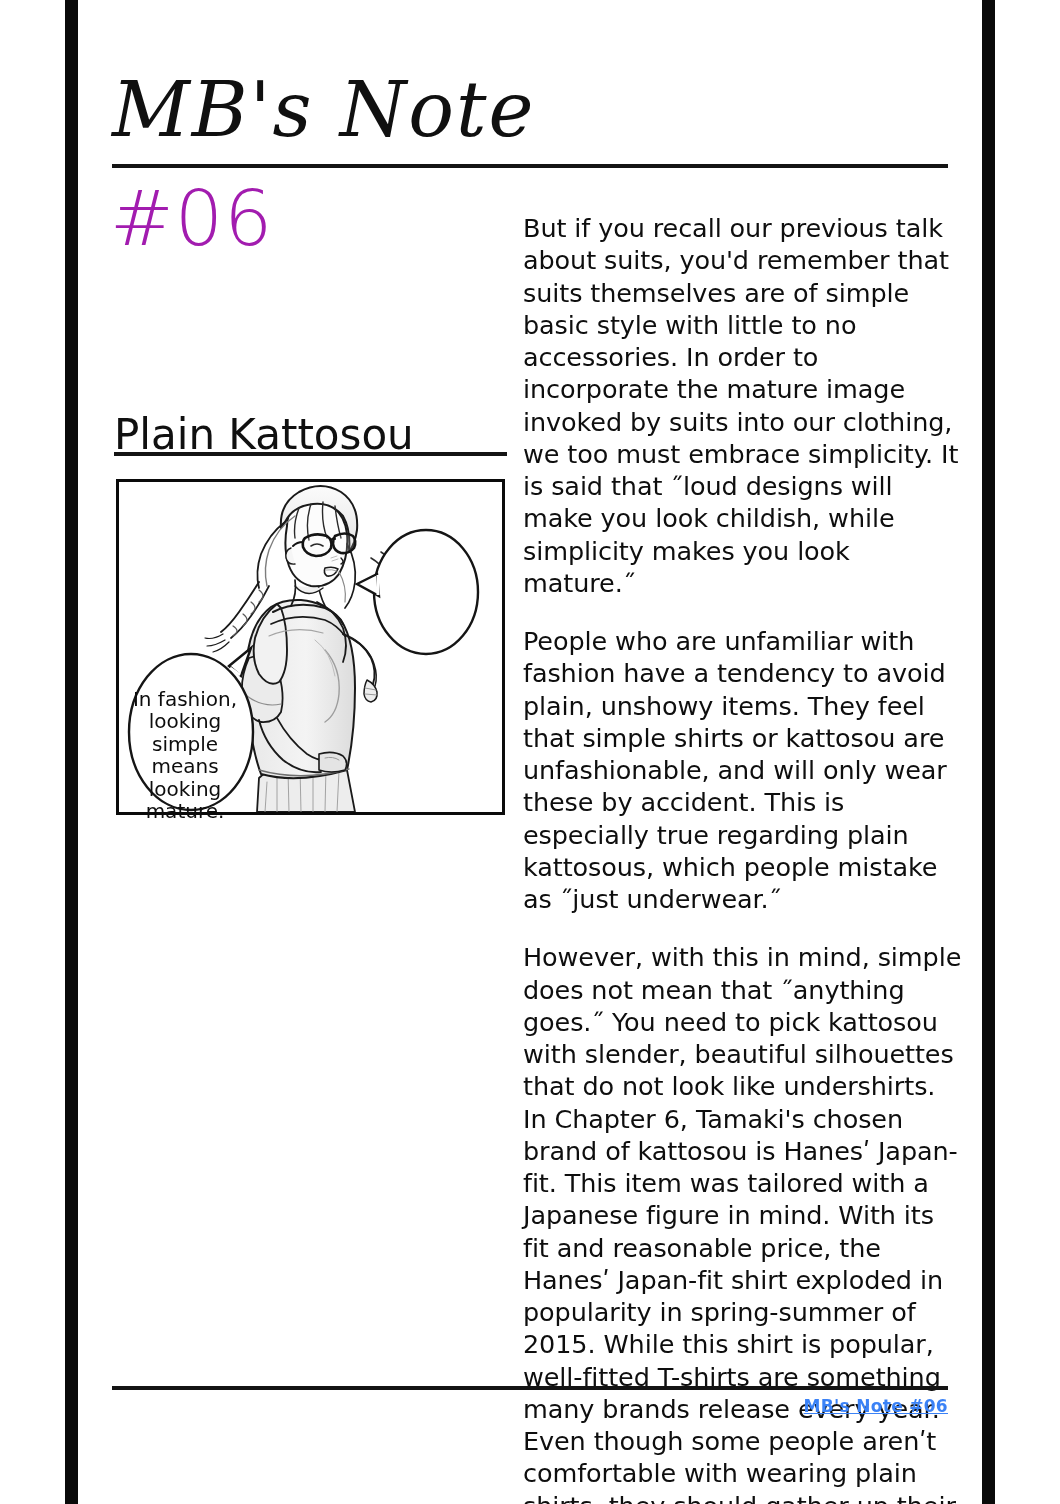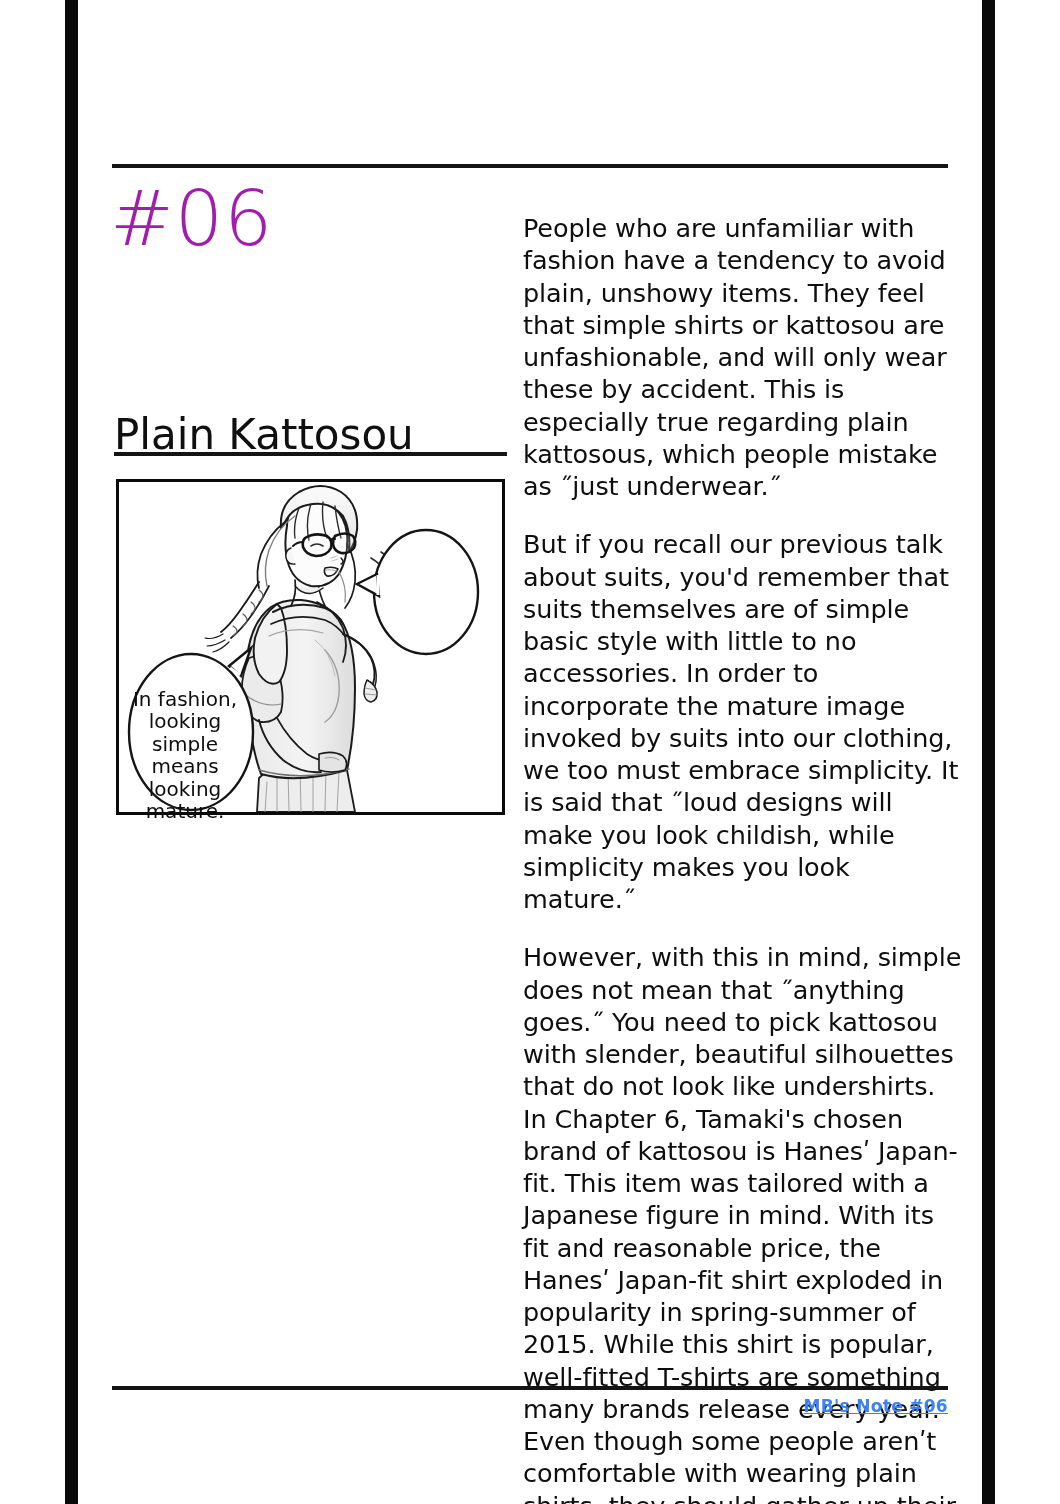--- a/index.html
+++ b/index.html
@@ -158,20 +158,21 @@
   }
 </style>
 </head>
 <body>
 
 <div id="page">
 
   <div class="edge-bar left"></div>
   <div class="edge-bar right"></div>
 
+  <div class="title-script">MB's Note</div>
   <div class="rule rule-title"></div>
   <div class="issue-number">#06</div>
 
   <div class="section-heading">Plain Kattosou</div>
   <div class="rule rule-section"></div>
 
   <div class="panel">
     <svg width="383" height="330" viewBox="0 0 383 330" xmlns="http://www.w3.org/2000/svg">
       <defs>
         <linearGradient id="shirtShade" x1="0" y1="0" x2="1" y2="0">
@@ -311,23 +312,23 @@
 
 
   <div class="bubble-text left">In fashion,
 looking
 simple
 means
 looking
 mature.</div>
 
   <div class="body-col">
-    <p class="body-par">People who are unfamiliar with fashion have a tendency to avoid plain, unshowy items. They feel that simple shirts or kattosou are unfashionable, and will only wear these by accident. This is especially true regarding plain kattosous, which people mistake as ˝just underwear.˝</p>
     <p class="body-par">But if you recall our previous talk about suits, you'd remember that suits themselves are of simple basic style with little to no accessories.
 In order to incorporate the mature image invoked by suits into our clothing, we too must embrace simplicity. It is said that ˝loud designs will make you look childish, while simplicity makes you look mature.˝</p>
+    <p class="body-par">People who are unfamiliar with fashion have a tendency to avoid plain, unshowy items. They feel that simple shirts or kattosou are unfashionable, and will only wear these by accident. This is especially true regarding plain kattosous, which people mistake as ˝just underwear.˝</p>
     <p class="body-par">However, with this in mind, simple does not mean that ˝anything goes.˝ You need to pick kattosou with slender, beautiful silhouettes that do not look like undershirts.
 In Chapter 6, Tamaki's chosen brand of kattosou is Hanesʹ Japan-fit. This item was tailored with a Japanese figure in mind. With its fit and reasonable price, the Hanesʹ Japan-fit shirt exploded in popularity in spring-summer of 2015. While this shirt is popular, well-fitted T-shirts are something many brands release every year. Even though some people arenʹt comfortable with wearing plain shirts, they should gather up their courage and give it a try! To be simple is to be mature. Definitely give it a go!</p>
   </div>
 
   <div class="rule rule-footer"></div>
   <div class="footer-label">MB's Note #06</div>
 
 </div>
 
 </body></html>

